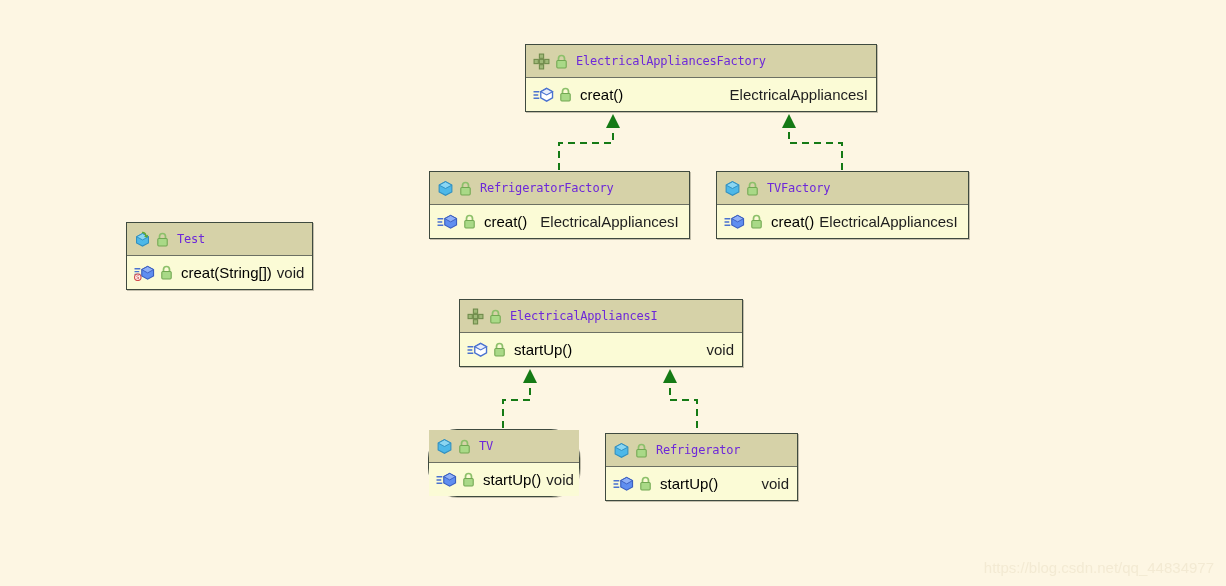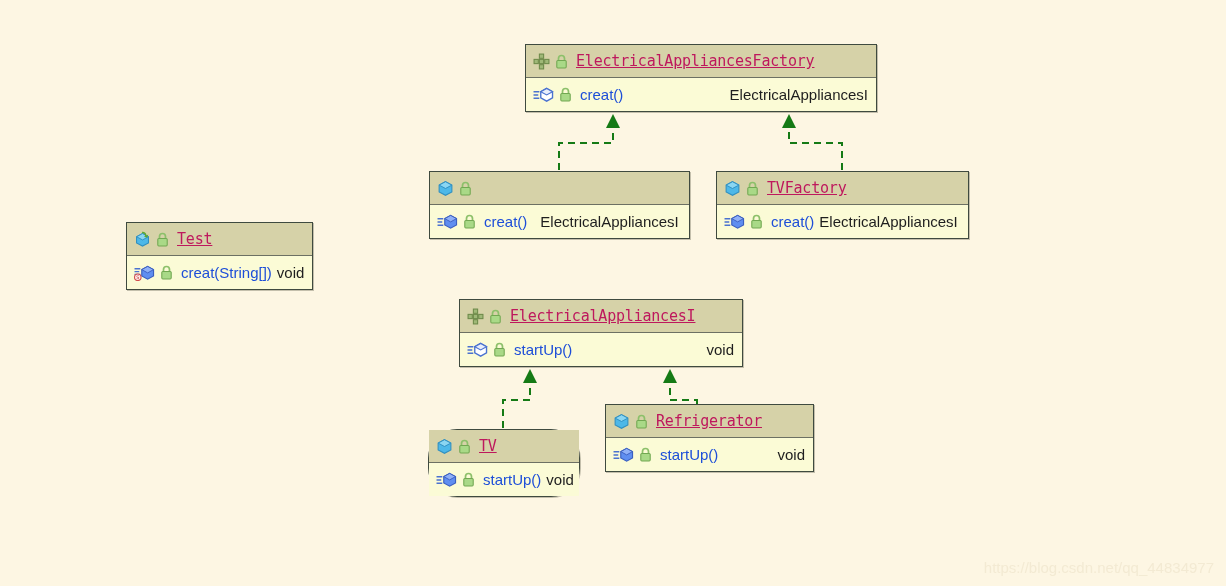--- a/index.html
+++ b/index.html
@@ -41,40 +41,39 @@
     background: #d6d2a8;
     border-bottom: 1px solid #6c7063;
     height: 33px;
     display: flex;
     align-items: center;
     padding: 0 8px 0 7px;
     gap: 5px;
   }
   .uml-title {
     font-family: "DejaVu Sans Mono", monospace;
-    font-size: 15px;
-    color: #be185d;
+    font-size: 12px;
+    color: #6d28d9;
     letter-spacing: -0.2px;
     white-space: nowrap;
     margin-left: 3px;
-    text-decoration: underline;
   }
   .uml-member {
     box-sizing: border-box;
     height: 33px;
     display: flex;
     align-items: center;
     padding: 0 8px 0 7px;
     gap: 5px;
     background: #fbfbd6;
   }
   .member-name {
     font-family: "Liberation Sans", sans-serif;
     font-size: 15px;
-    color: #1d4ed8;
+    color: #000000;
     white-space: nowrap;
     margin-left: 3px;
   }
   .member-type {
     font-family: "Liberation Sans", sans-serif;
     font-size: 15px;
     color: #1e1e1e;
     white-space: nowrap;
     margin-left: auto;
   }
@@ -181,20 +180,21 @@
           <path d="M8 1.6 L14 4.8 V11.2 L8 14.4 L2 11.2 V4.8 Z" fill="#4db8e8" stroke="#2f8fc0" stroke-width="1"></path>
           <path d="M8 1.6 L14 4.8 L8 8 L2 4.8 Z" fill="#8ad6f2" stroke="#2f8fc0" stroke-width="0.9"></path>
         </svg>
       </span>
       <span class="ico">
         <svg width="13" height="15" viewBox="0 0 12 14">
           <path d="M3.2 6 V4.2 a2.8 2.8 0 0 1 5.6 0 V6" fill="none" stroke="#8cc06a" stroke-width="1.6"></path>
           <rect x="1.6" y="6" width="8.8" height="7" rx="1" fill="#a9d987" stroke="#72a852"></rect>
         </svg>
       </span>
+      <span class="uml-title">RefrigeratorFactory</span>
     </div>
     <div class="uml-member">
       <span class="ico">
         <svg width="21" height="16" viewBox="0 0 20 15">
           <path d="M0.5 4.5 H6 M0.5 7.5 H5 M0.5 10.5 H6" stroke="#4a72d0" stroke-width="1.4" fill="none"></path>
           <path d="M13 1.2 L18.6 4.3 V10.3 L13 13.4 L7.4 10.3 V4.3 Z" fill="#5f8ef0" stroke="#3a5fc0" stroke-width="1.1"></path>
           <path d="M13 1.2 L18.6 4.3 L13 7.4 L7.4 4.3 Z" fill="#8fb0f7" stroke="#3a5fc0" stroke-width="0.9"></path>
         </svg>
       </span>
       <span class="ico">
@@ -347,21 +347,21 @@
         <svg width="13" height="15" viewBox="0 0 12 14">
           <path d="M3.2 6 V4.2 a2.8 2.8 0 0 1 5.6 0 V6" fill="none" stroke="#8cc06a" stroke-width="1.6"></path>
           <rect x="1.6" y="6" width="8.8" height="7" rx="1" fill="#a9d987" stroke="#72a852"></rect>
         </svg>
       </span>
       <span class="member-name">startUp()</span>
       <span class="member-type tight">void</span>
     </div>
   </div>
 
-  <div class="uml-node" style="left:605px; top:404px; width:209px;">
+  <div class="uml-node" style="left:605px; top:433px; width:193px;">
     <div class="uml-header">
       <span class="ico">
         <svg width="17" height="17" viewBox="0 0 16 16">
           <path d="M8 1.6 L14 4.8 V11.2 L8 14.4 L2 11.2 V4.8 Z" fill="#4db8e8" stroke="#2f8fc0" stroke-width="1"></path>
           <path d="M8 1.6 L14 4.8 L8 8 L2 4.8 Z" fill="#8ad6f2" stroke="#2f8fc0" stroke-width="0.9"></path>
         </svg>
       </span>
       <span class="ico">
         <svg width="13" height="15" viewBox="0 0 12 14">
           <path d="M3.2 6 V4.2 a2.8 2.8 0 0 1 5.6 0 V6" fill="none" stroke="#8cc06a" stroke-width="1.6"></path>

